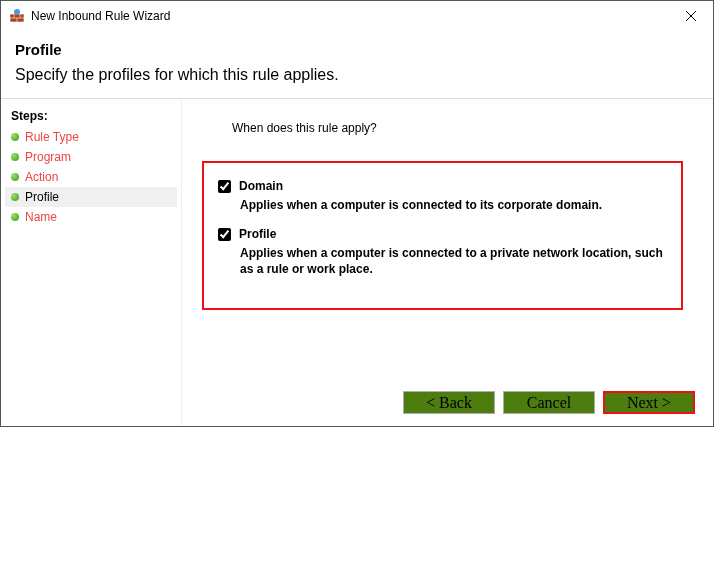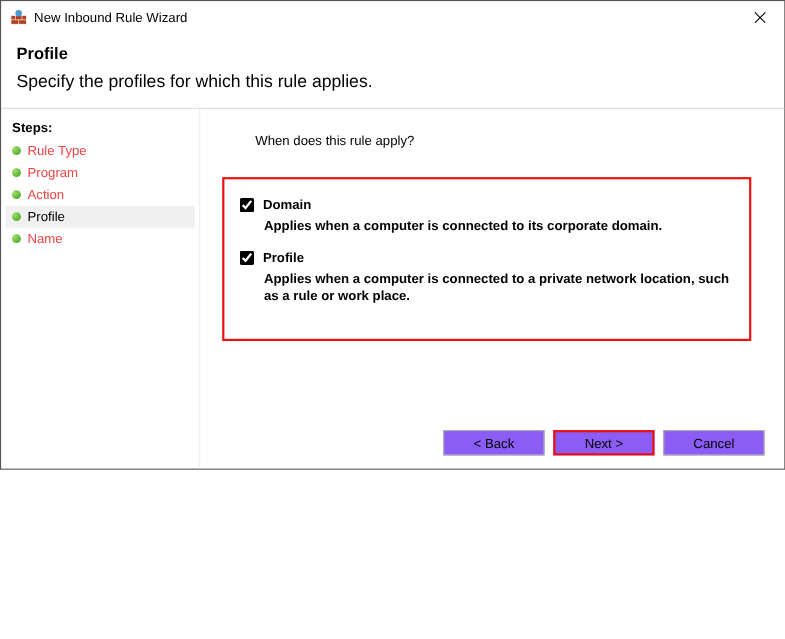--- a/index.html
+++ b/index.html
@@ -23,21 +23,21 @@
   .dot { width:8px; height:8px; border-radius:50%; background: radial-gradient(circle at 30% 30%, #9be06a, #3b9b1a); flex:0 0 auto; }
   .content { flex:1; position:relative; padding:18px 20px 12px 20px; border-left:1px solid #eee; }
   .prompt { margin: 4px 0 26px 30px; font-size:12px; }
   .highlight-box { border:2px solid #e11; padding:10px 14px 16px 14px; margin:0 10px 0 0; }
   .opt { margin:6px 0 14px 0; }
   .opt-row { display:flex; align-items:center; gap:8px; }
   .opt-label { font-weight:700; }
   .opt-desc { margin:4px 0 0 22px; font-size:12px; color:#000; line-height:1.35;font-weight:bold; }
   input[type=checkbox] { width:13px; height:13px; accent-color:#000; margin:0;}
   .footer { height:48px; border-top:1px solid transparent; display:flex; align-items:center; justify-content:flex-end; padding:0 18px; gap:8px; position:absolute; bottom:0; left:0; right:0; }
-  .btn { width:92px; height:23px; background:#8b5cf6; border:1px solid #adadad; font-size:12px; font-family:Liberation Sans, sans-serif; cursor:pointer; }
+  .btn { width:92px; height:23px; background:#4d7c0f; border:1px solid #adadad; font-size:16px; font-family:Liberation Serif, serif; cursor:pointer; }
   .btn.hl { border:2px solid #e11; }
   .appicon { width:16px; height:16px; display:inline-block; }
 </style>
 </head>
 <body>
 
 <div class="window">
 
   <div class="titlebar">
     <span class="appicon">
@@ -107,19 +107,19 @@
           <label class="opt-row">
             <input type="checkbox" checked="" style="">
             <span class="opt-label">Profile</span>
           </label>
           <div class="opt-desc">Applies when a computer is connected to a private network location, such as a rule or work place.</div>
         </div>
       </div>
 
       <div class="footer">
         <button class="btn">&lt; Back</button>
+        <button class="btn">Cancel</button>
         <button class="btn hl">Next &gt;</button>
-        <button class="btn">Cancel</button>
       </div>
     </div>
 
   </div>
 </div>
 
 </body></html>

